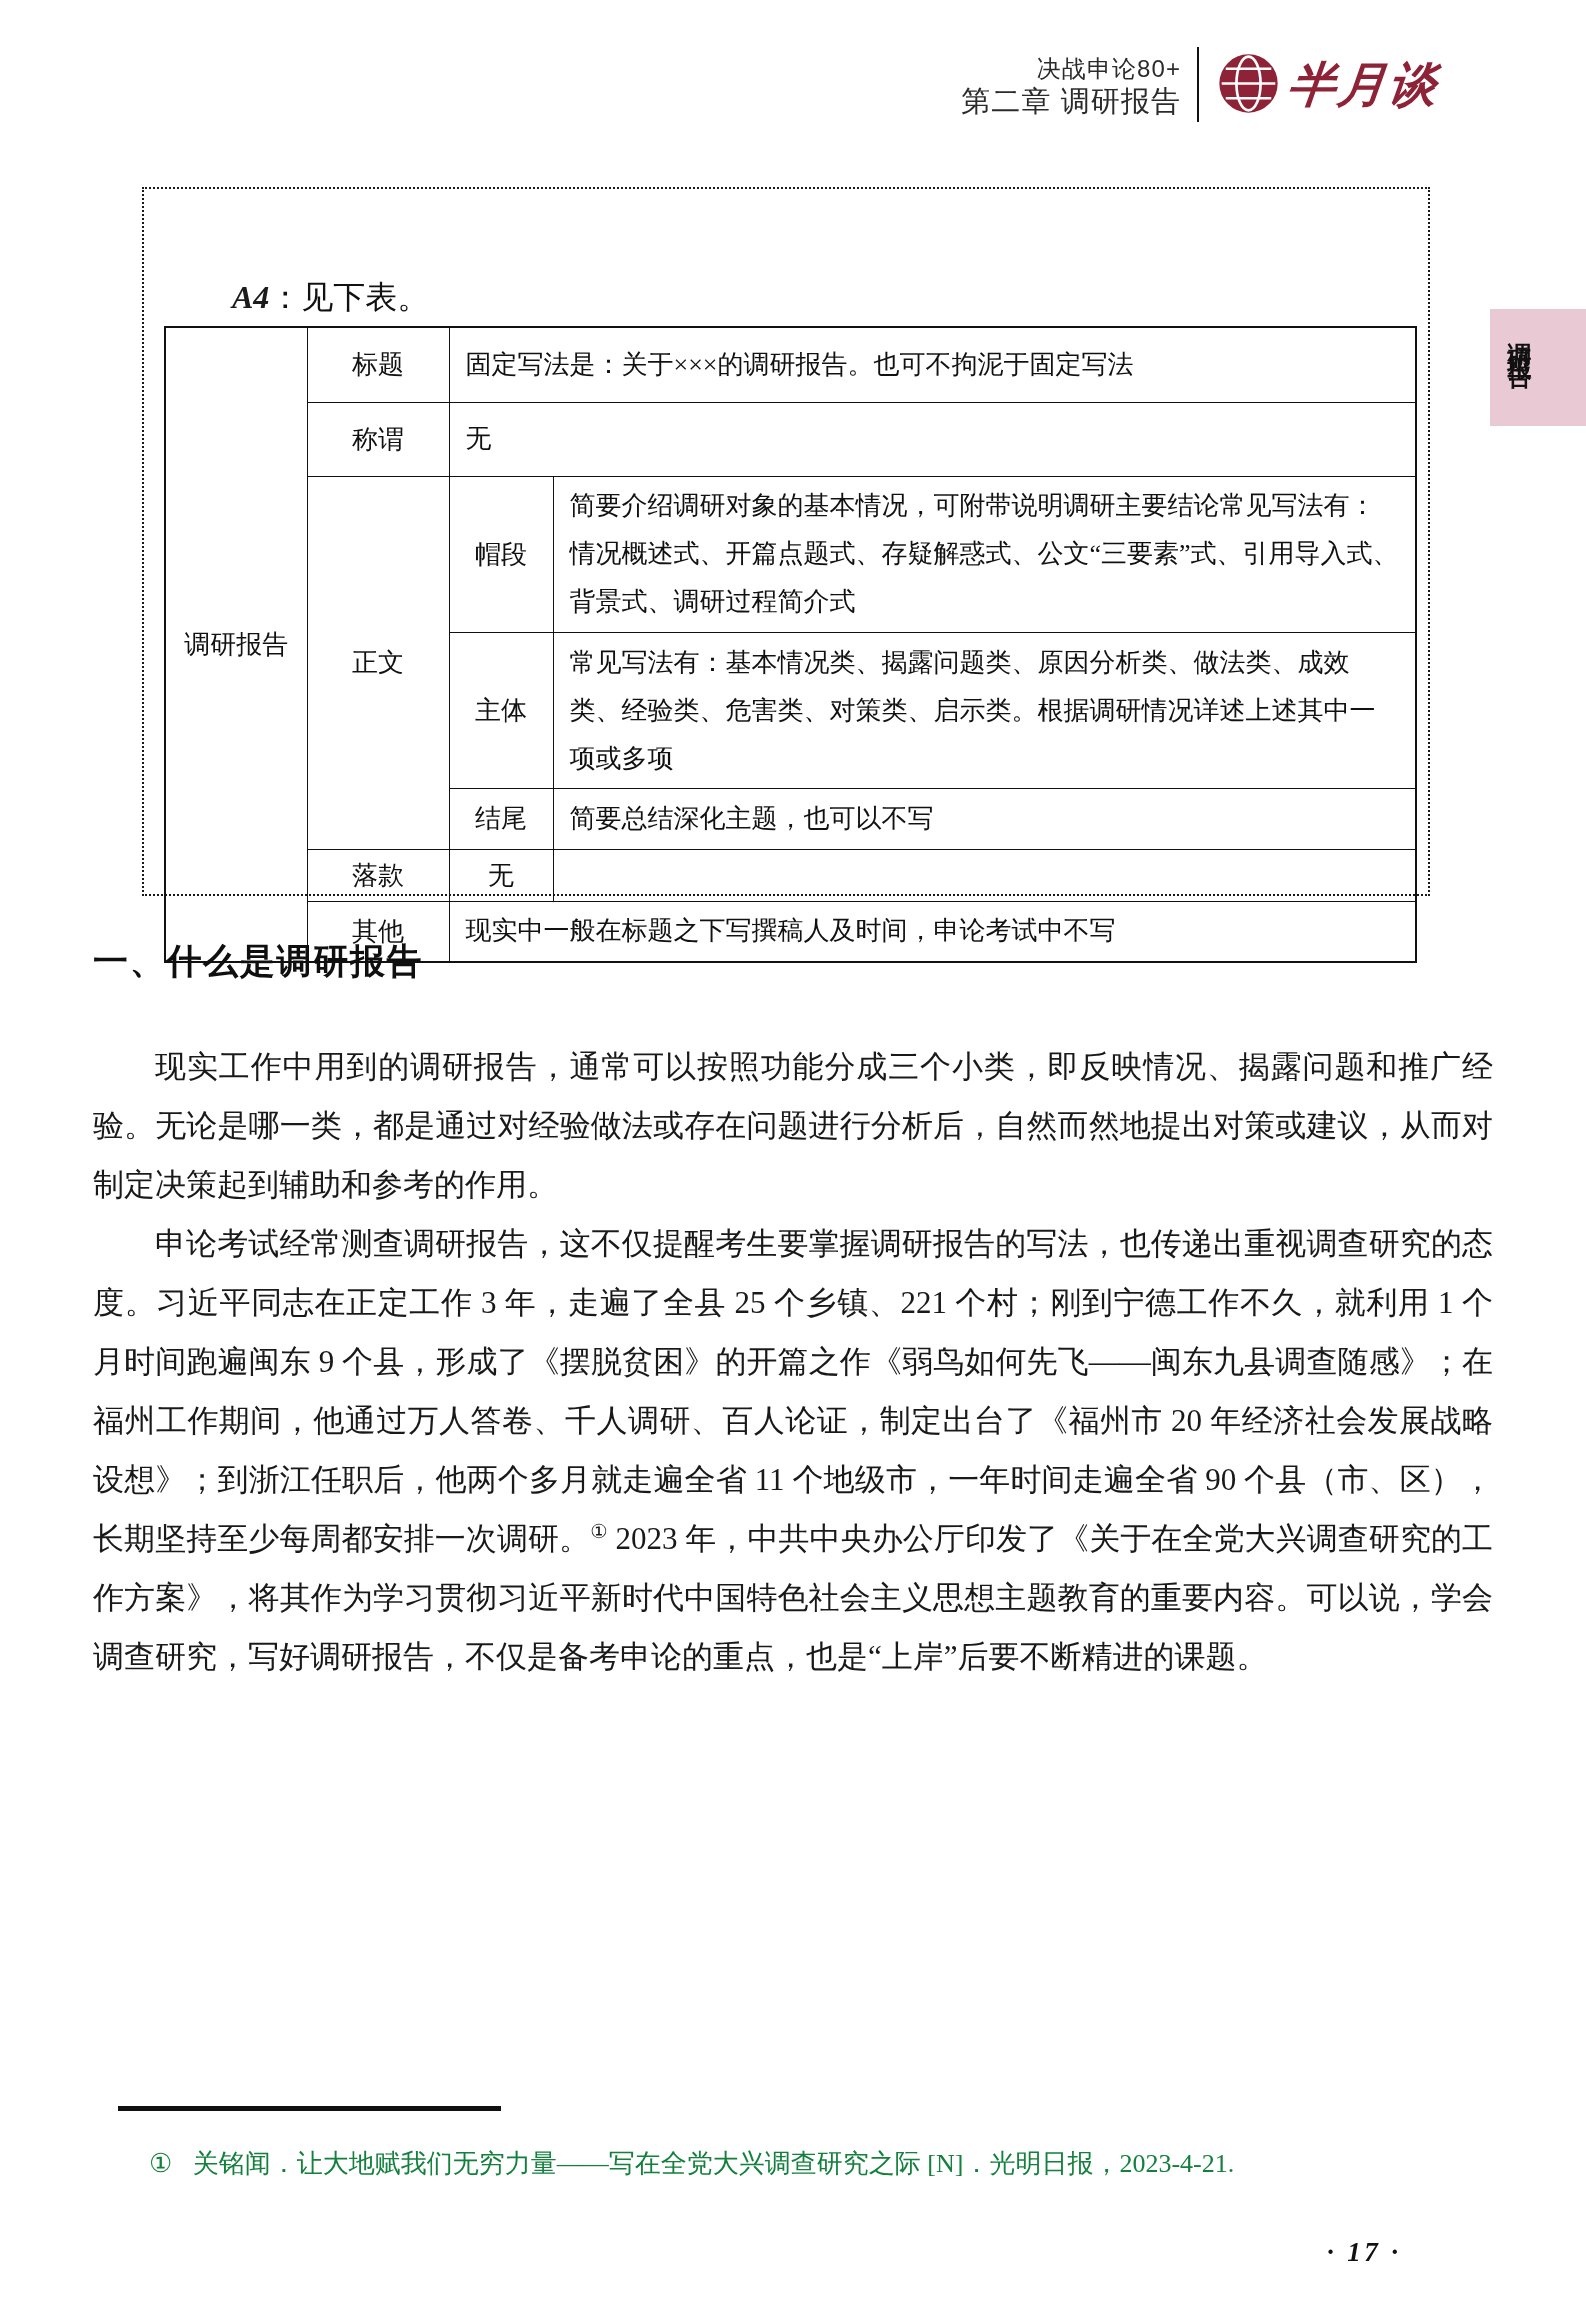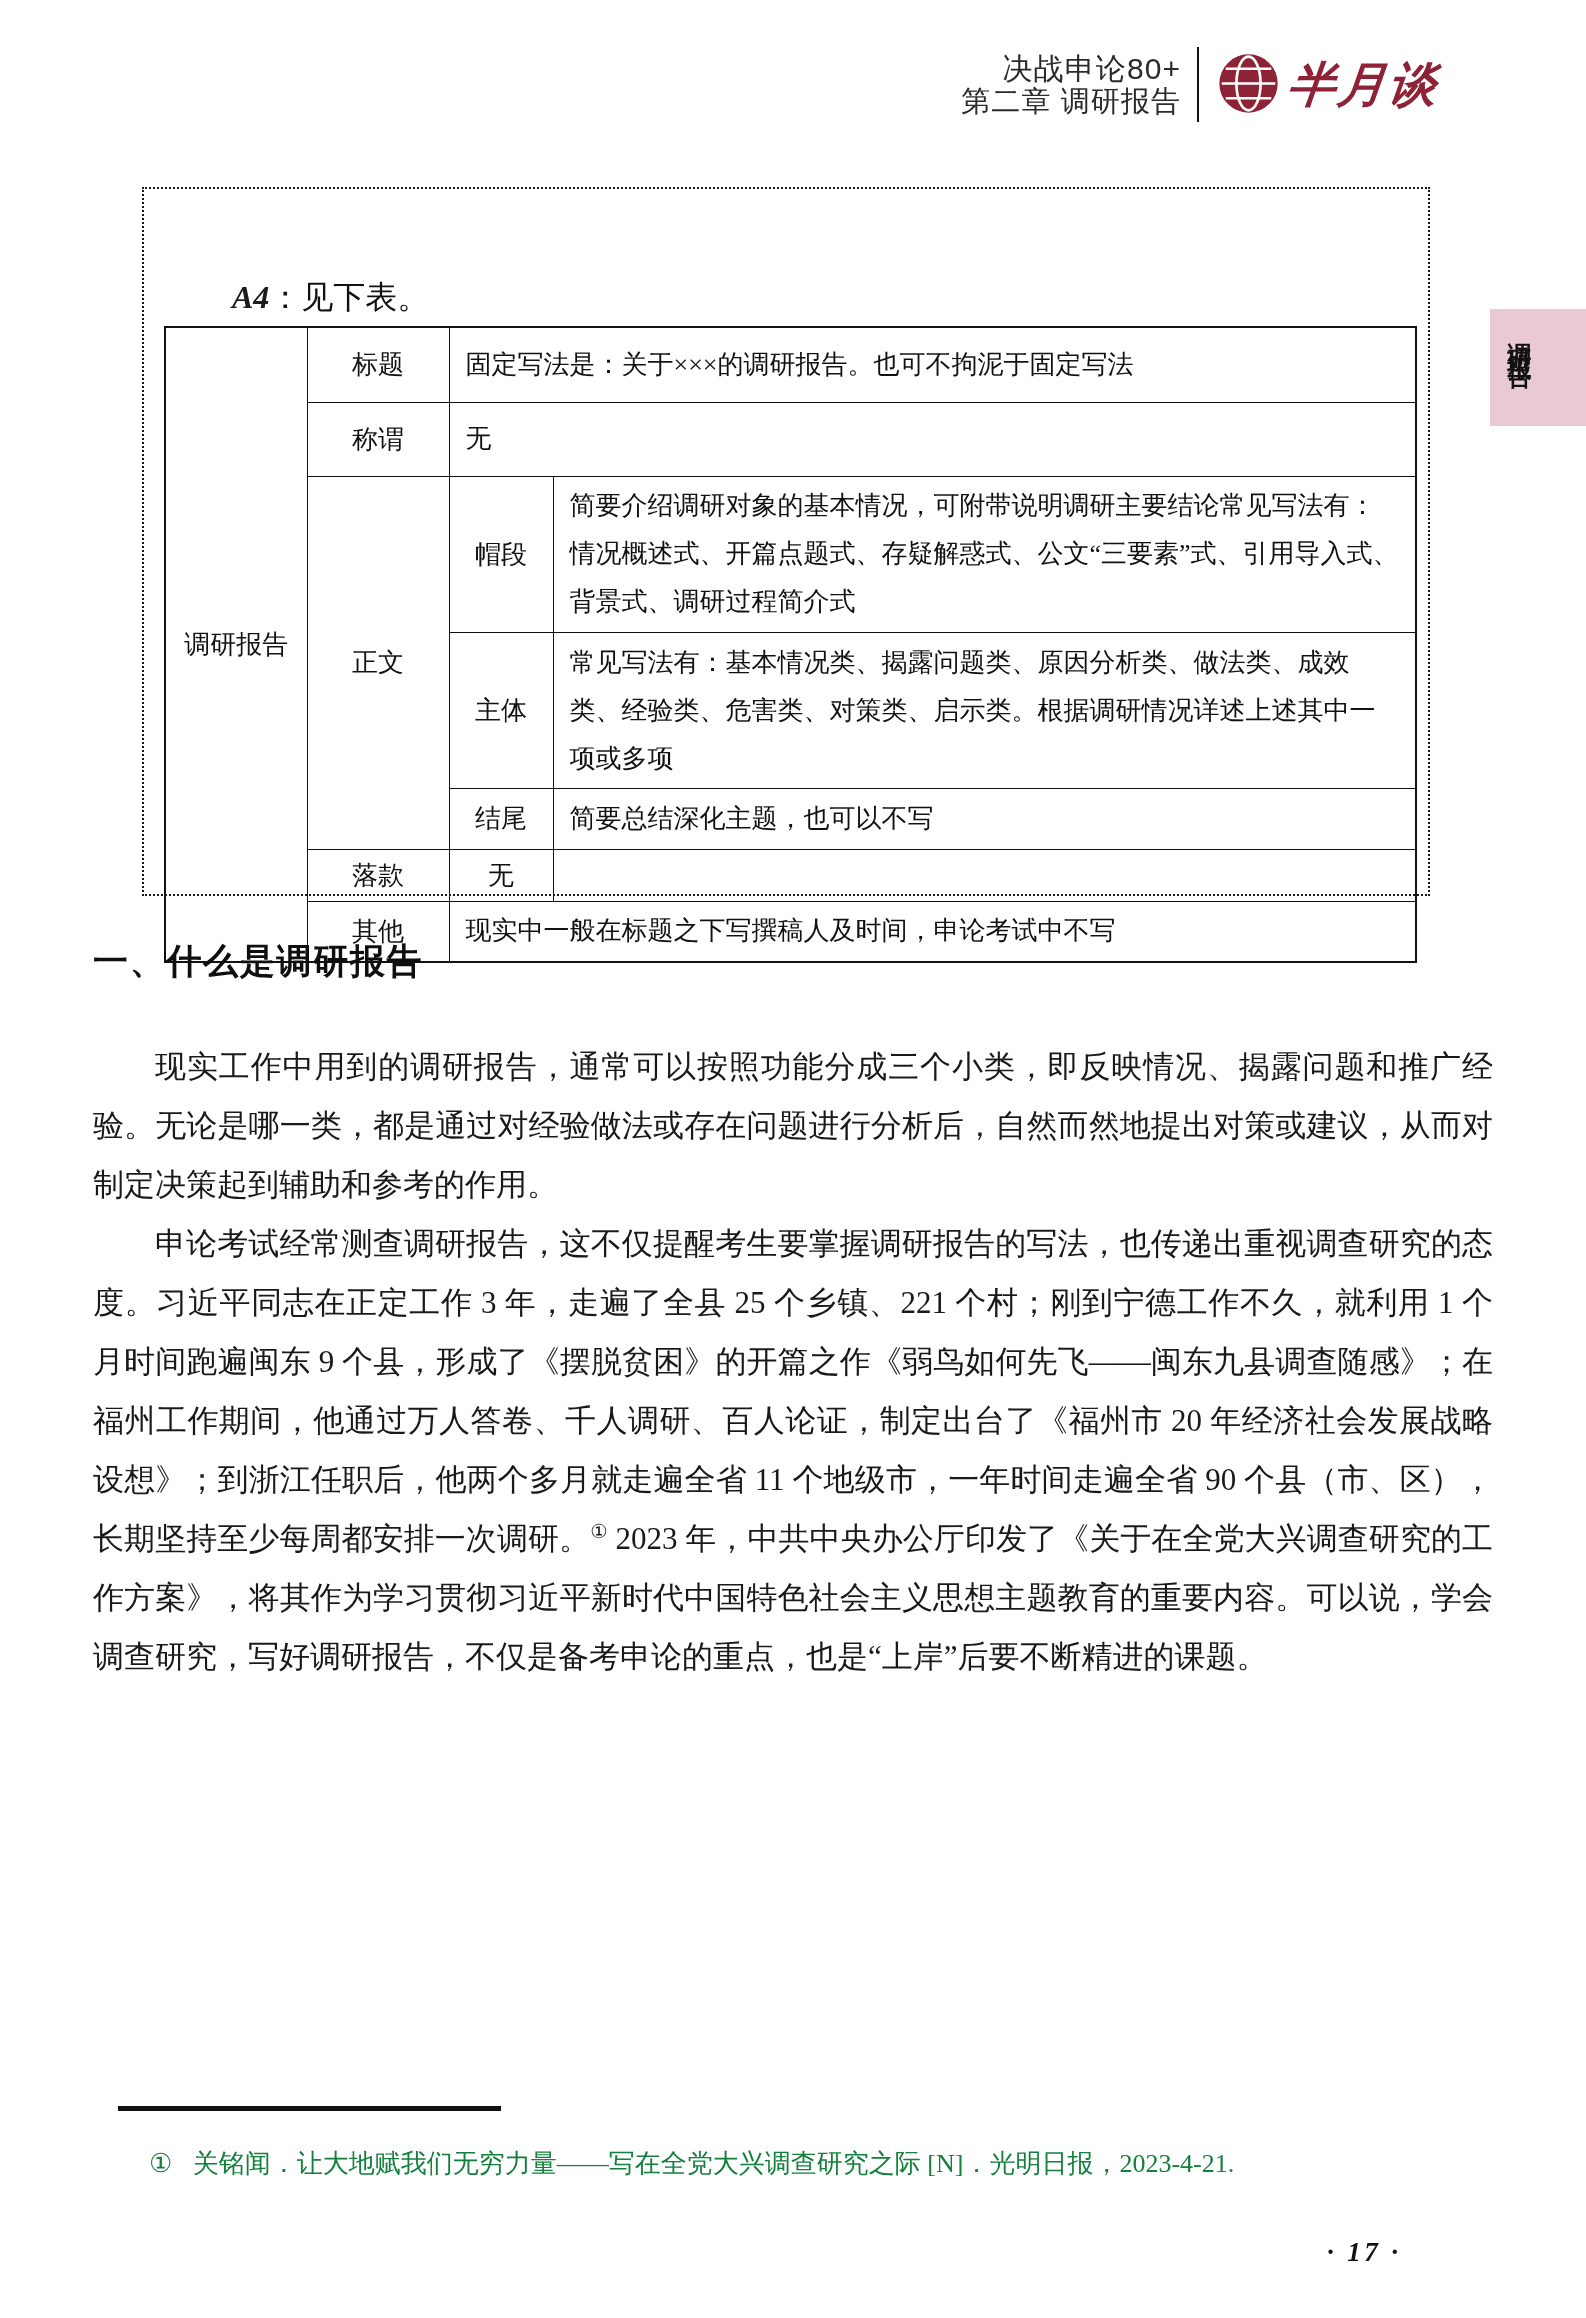--- a/index.html
+++ b/index.html
@@ -3,21 +3,21 @@
 <meta charset="utf-8">
 <style>
   html,body{margin:0;padding:0;}
   body{
     width:1586px;height:2319px;position:relative;background:#ffffff;
     font-family:"Liberation Serif", serif;color:#1c1c1c;overflow:hidden;
   }
   
   .header{position:absolute;top:47px;right:147px;display:flex;align-items:center;gap:16px;}
   .header-text{text-align:right;font-family:"Liberation Sans", sans-serif;color:#2b2b2b;}
-  .header-line1{font-size:30px;line-height:33px;letter-spacing:1.1px;}
+  .header-line1{font-size:24px;line-height:33px;letter-spacing:1.1px;}
   .header-line2{font-size:29px;line-height:33px;letter-spacing:1.1px;}
   .header-divider{width:2.3px;height:75px;background:#111;}
   .brand{display:flex;align-items:center;gap:5.7px;}
   .brand-name{font-size:48px;font-weight:bold;font-style:italic;letter-spacing:2.3px;
     font-family:"Liberation Serif", serif;transform:skewX(-6deg);}
   
   .side-tab{position:absolute;left:1490px;top:309px;width:96px;height:117px;
     display:flex;justify-content:flex-start;align-items:flex-start;padding-top:15px;box-sizing:border-box;}
   .side-tab-label{writing-mode:vertical-rl;font-family:"Liberation Sans", sans-serif;
     font-size:24px;font-weight:bold;color:#111;letter-spacing:6.8px;margin-left:12.5px;line-height:34px;}

